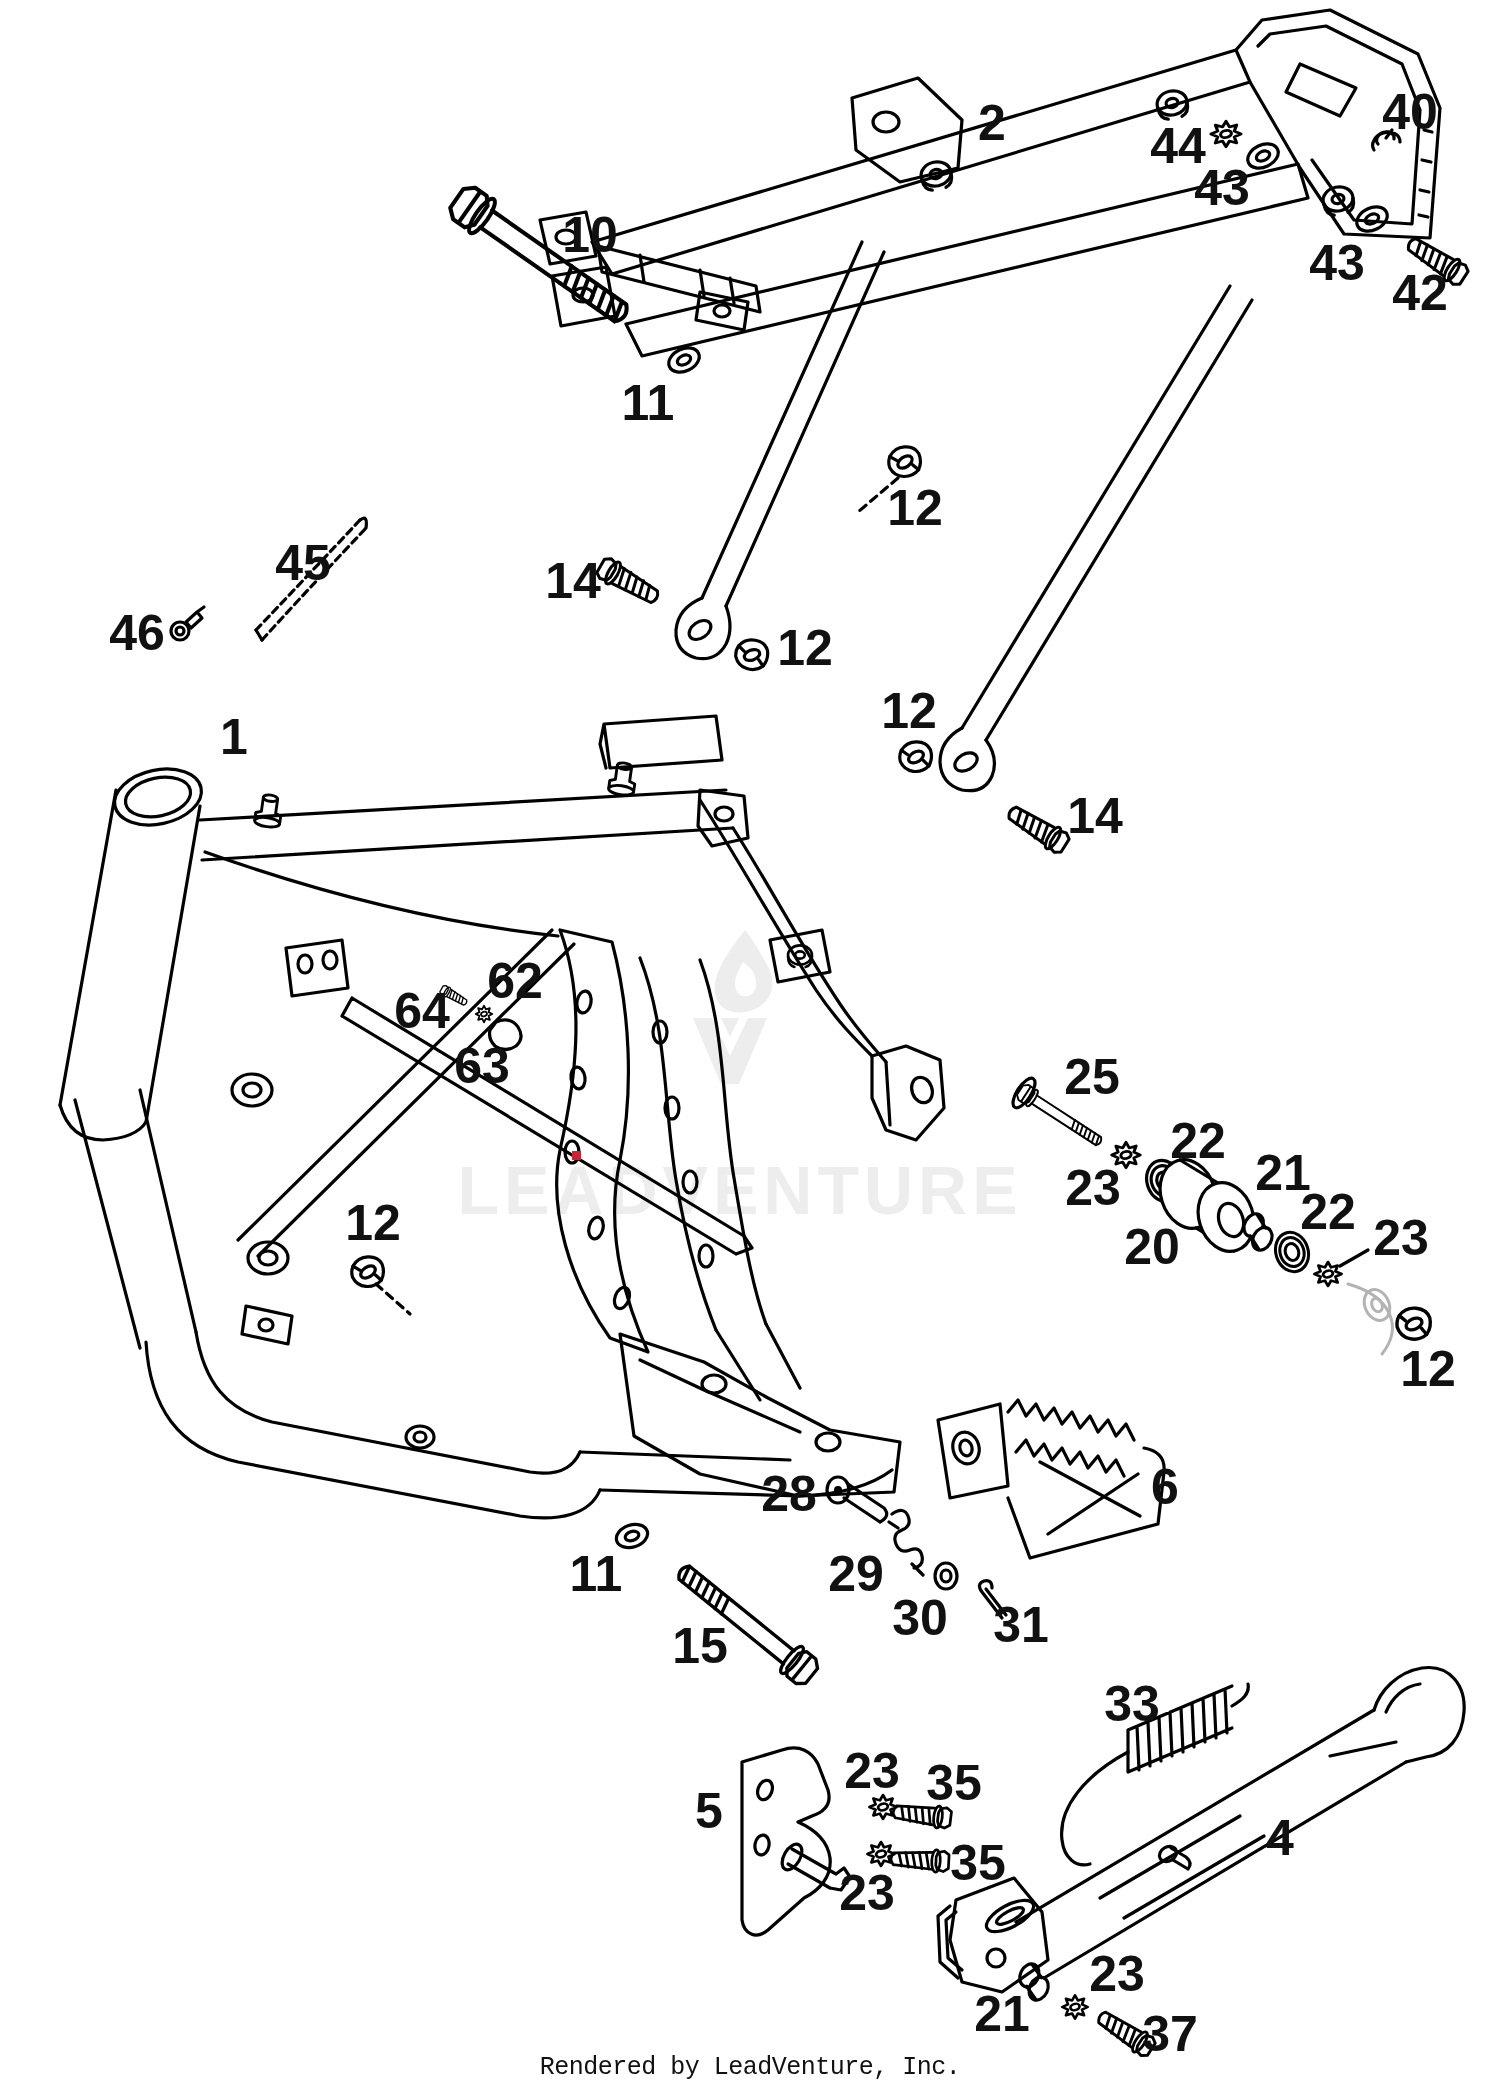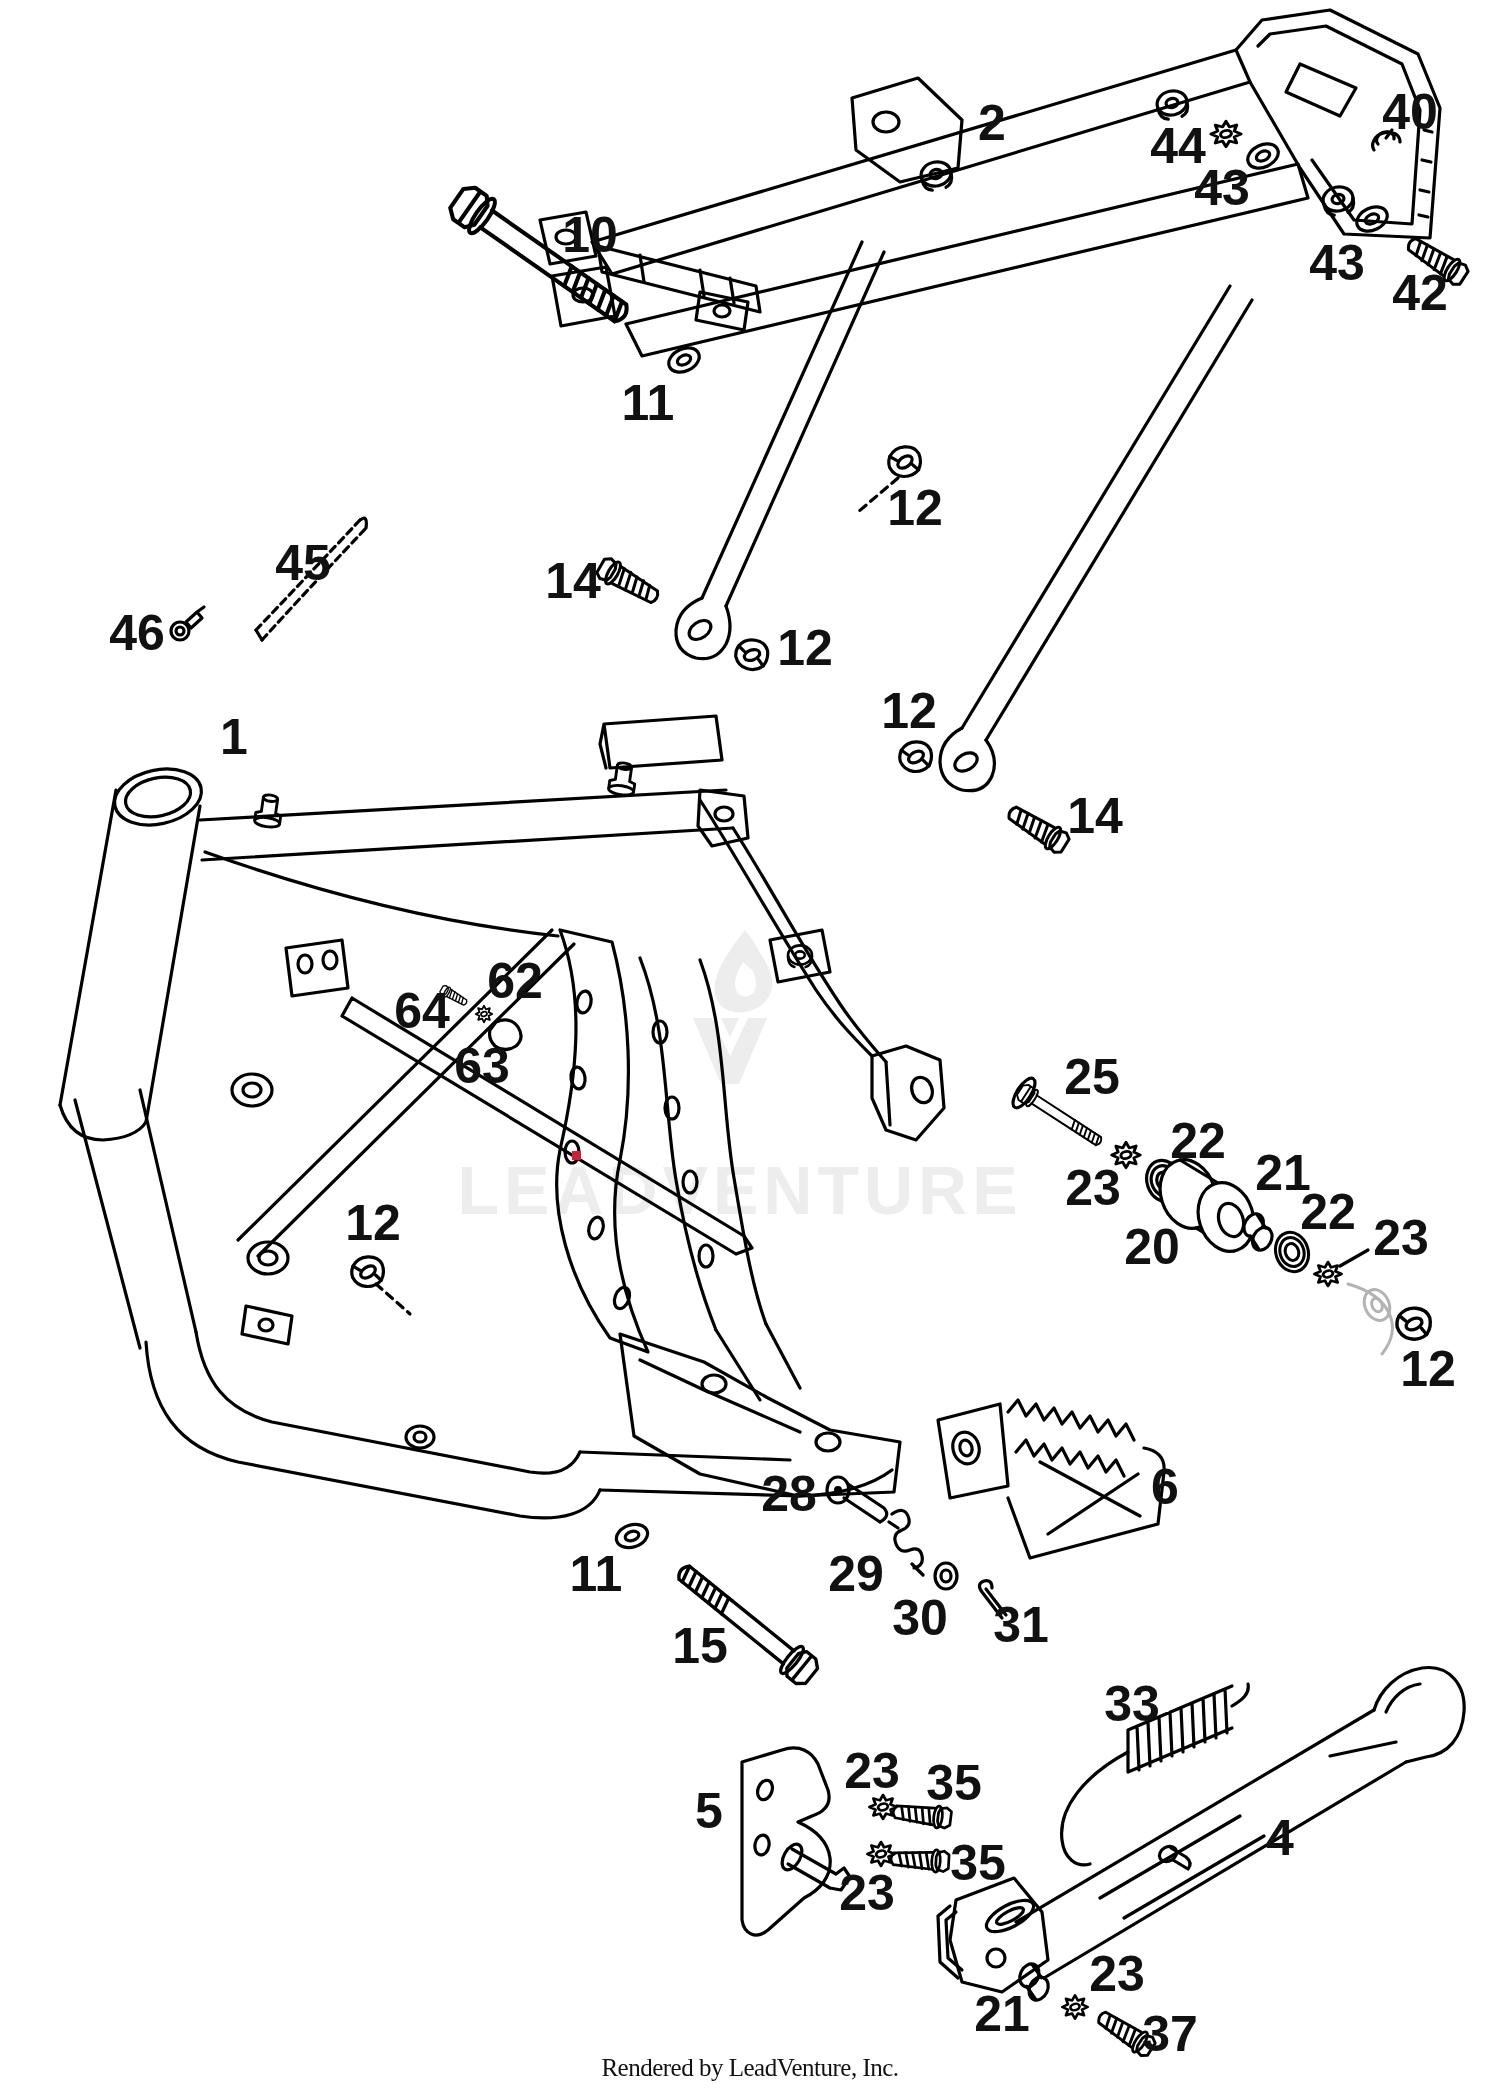--- a/index.html
+++ b/index.html
@@ -1,20 +1,20 @@
 <!DOCTYPE html>
 <html><head>
 <meta charset="utf-8">
 <style>
   html,body{margin:0;padding:0;background:#fff;}
   .canvas{position:relative;width:1500px;height:2090px;background:#fff;overflow:hidden;
           font-family:"Liberation Sans",sans-serif;}
   .canvas svg{position:absolute;left:0;top:0;}
   .footer{position:absolute;left:0;right:0;bottom:8px;text-align:center;
-          font-family:Liberation Serif, serif;font-size:25px;color:#111;
+          font-family:Liberation Mono, monospace;font-size:25px;color:#111;
           letter-spacing:-0.5px;margin-top:24px;}
   
   .art{stroke:#000;stroke-width:3.2;fill:none;stroke-linecap:round;stroke-linejoin:round;}
   .artw{stroke:#000;stroke-width:3.2;fill:#fff;stroke-linecap:round;stroke-linejoin:round;}
   .ghost{stroke:#b3b3b3;stroke-width:3;fill:none;}
   .callouts text{font-family:"Liberation Sans",sans-serif;font-weight:bold;font-size:50px;
                  fill:#111;text-anchor:middle;}
   .wm{fill:#ededed;}
   .wmtext{font-family:"Liberation Sans",sans-serif;font-weight:bold;font-size:68px;
           letter-spacing:5px;text-anchor:middle;fill:#ededed;}

